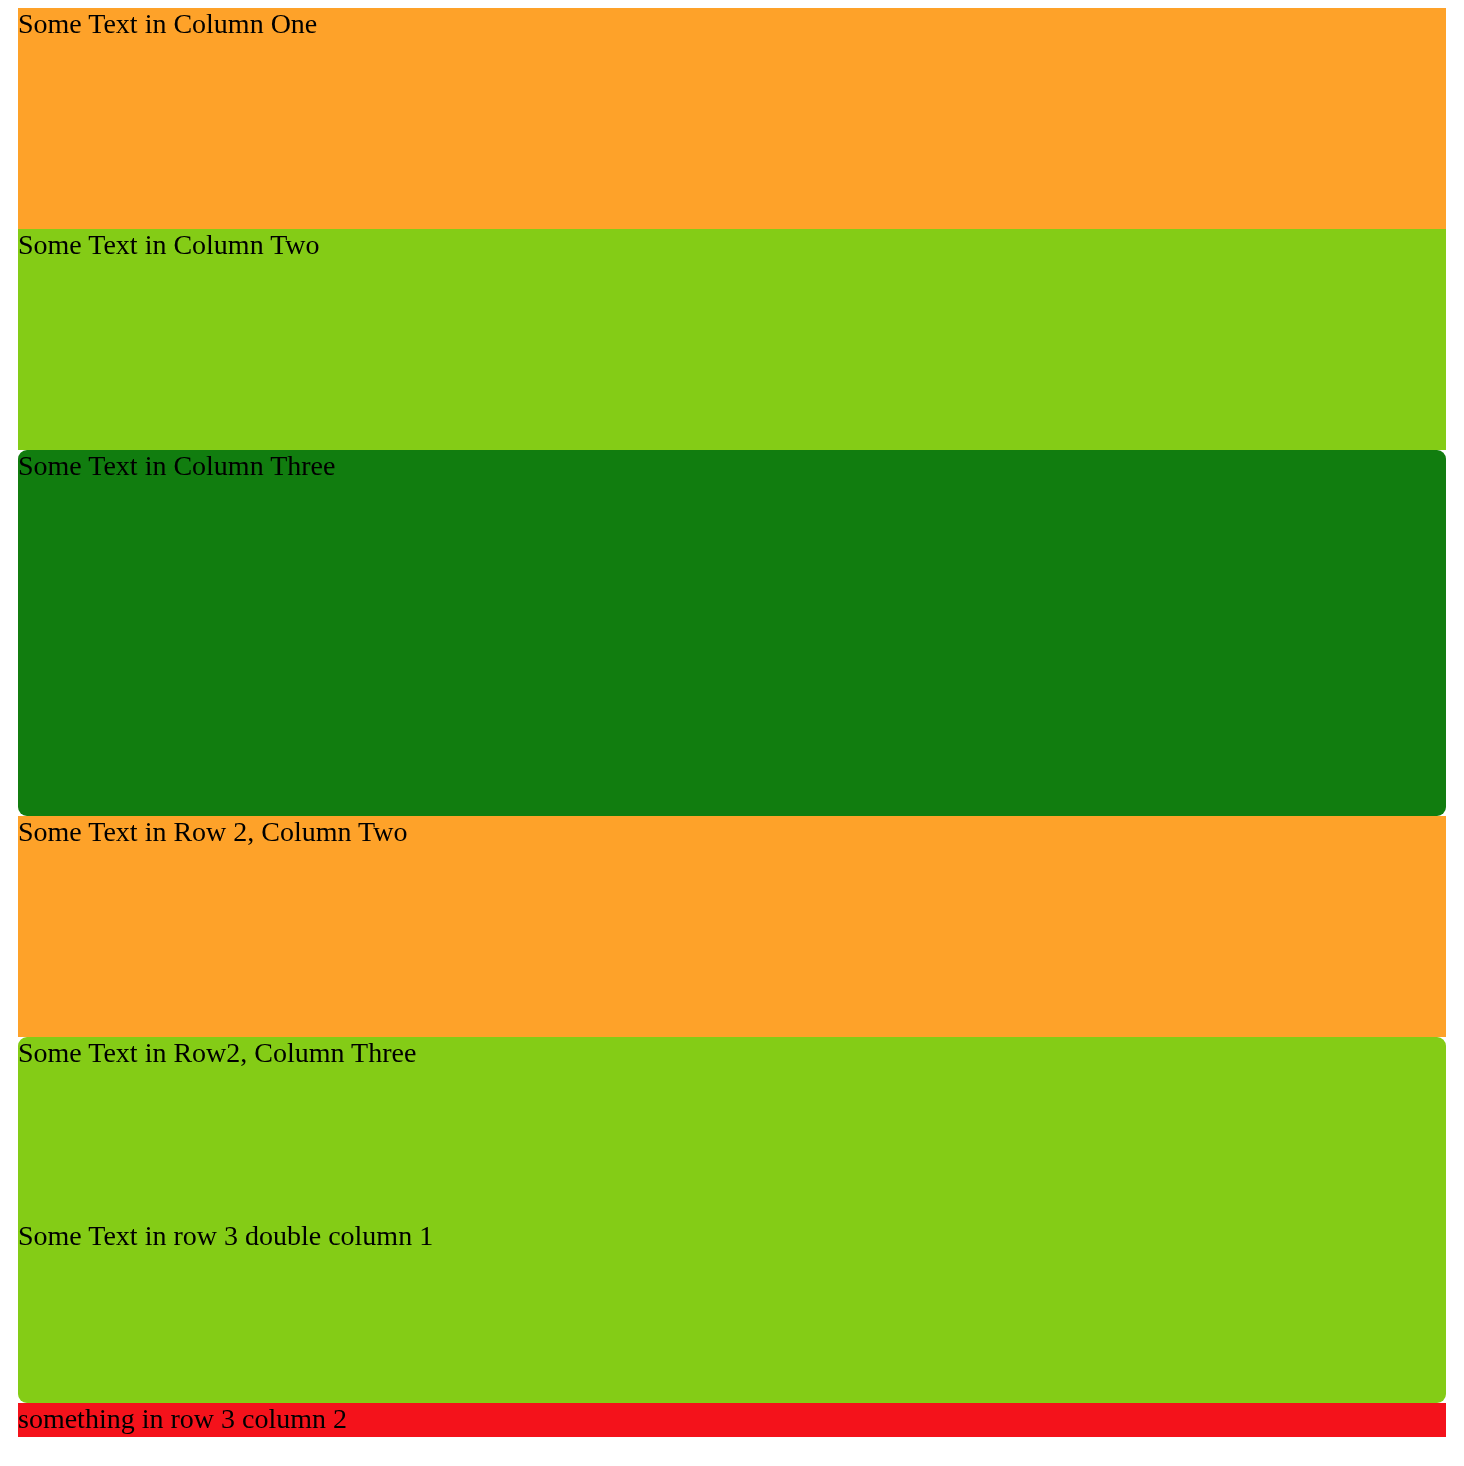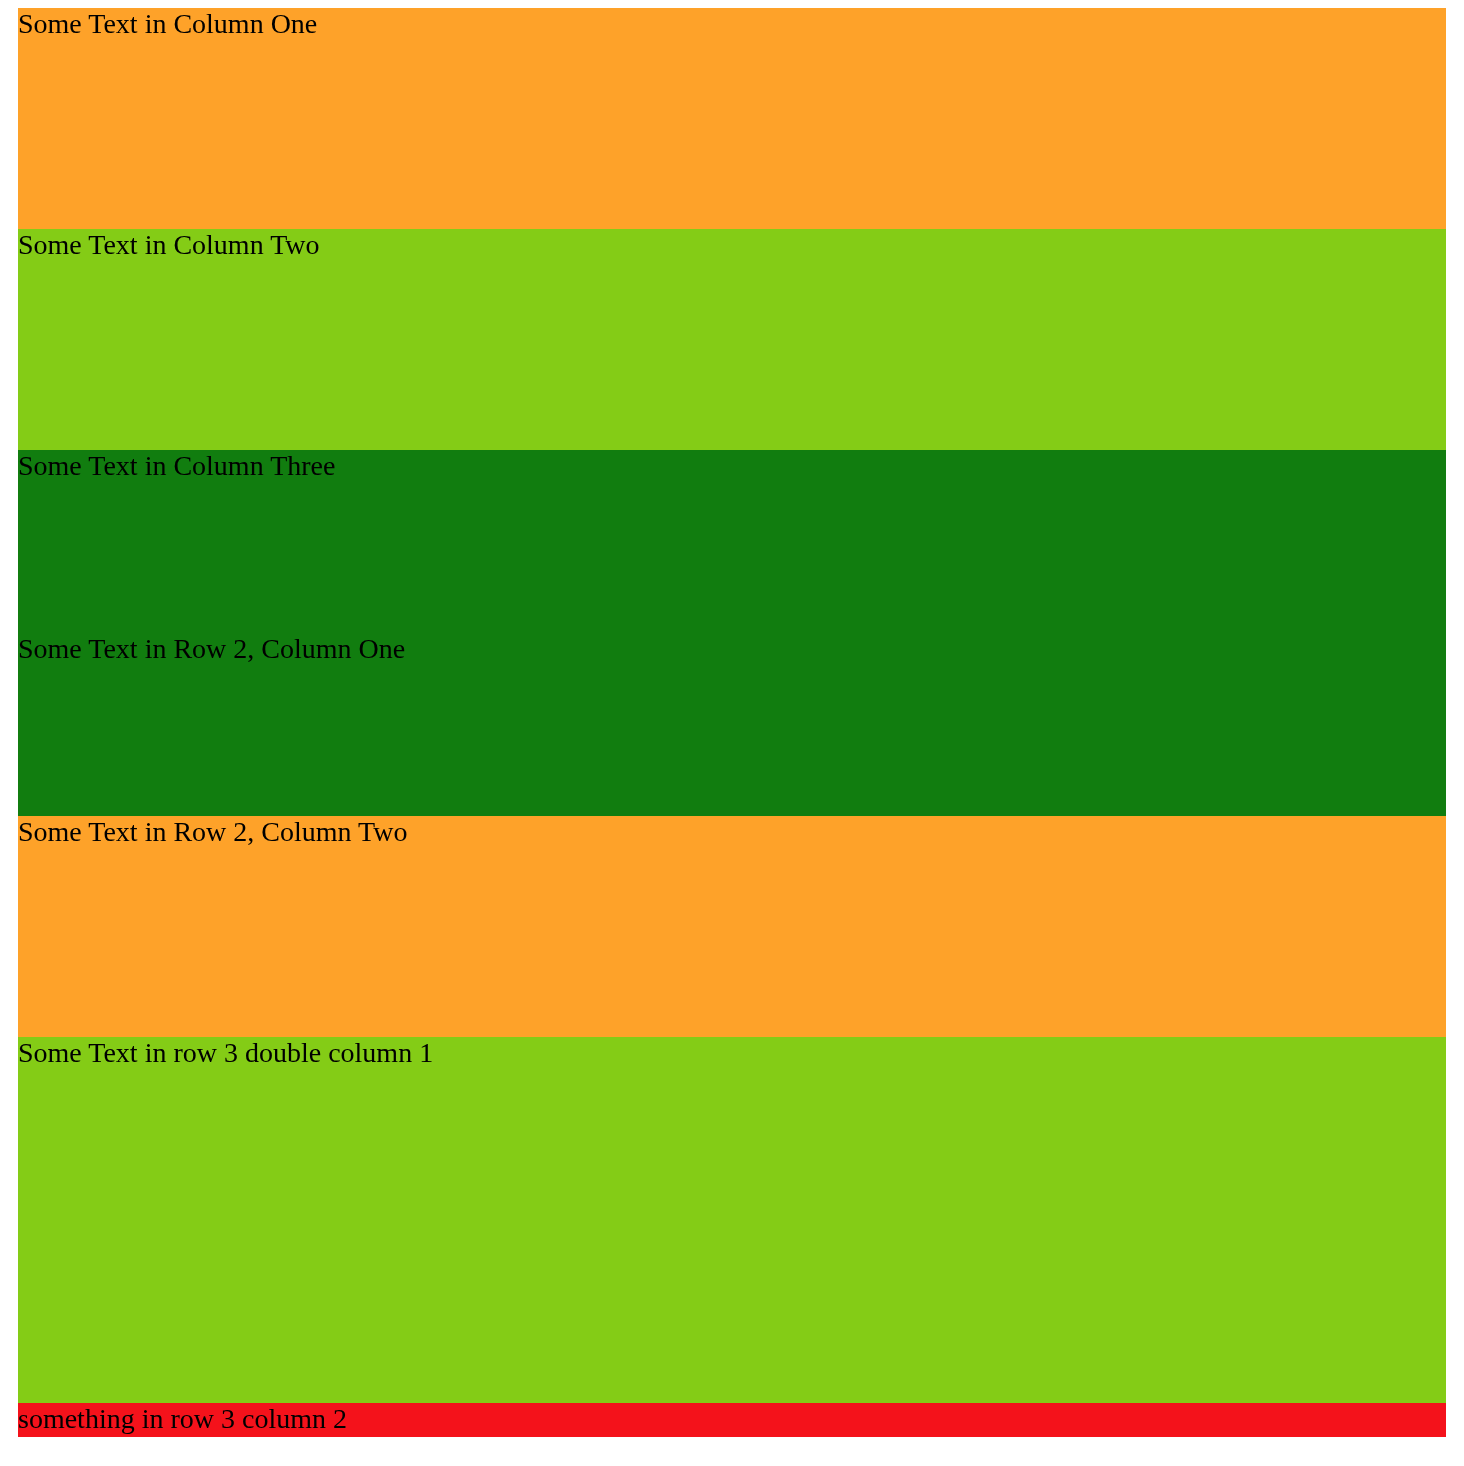--- a/index.html
+++ b/index.html
@@ -23,20 +23,21 @@
       background-color: #fea229;
     }
     .block-blue {
       background-color: #84cc16;
     }
     .block-green {
       background-color: #117d0f;
     }
     .block-tall {
       height: 366px;
+      border-radius: 9px;
     }
     .block-red {
       background-color: #f4121b;
       height: 34px;
     }
     .bottom-space {
       height: 50px;
       background: #ffffff;
     }
   </style>
@@ -48,30 +49,30 @@
 </div>
 
 <div class="block block-blue">
   <span>Some Text in Column Two</span>
 </div>
 
 <div class="block block-green block-tall">
   <div style="height:183px;">
     <span>Some Text in Column Three</span>
   </div>
-  <div>
-    <span>Some Text in Row 2, Column One</span>
-  </div>
 </div>
 
 <div class="block block-orange">
   <span>Some Text in Row 2, Column Two</span>
 </div>
 
 <div class="block block-blue block-tall">
+  <div style="height:183px;">
+    <span>Some Text in Row2, Column Three</span>
+  </div>
   <div>
     <span>Some Text in row 3 double column 1</span>
   </div>
 </div>
 
 <div class="block-red">
   <span>something in row 3 column 2</span>
 </div>
 
 <div class="bottom-space"></div>

